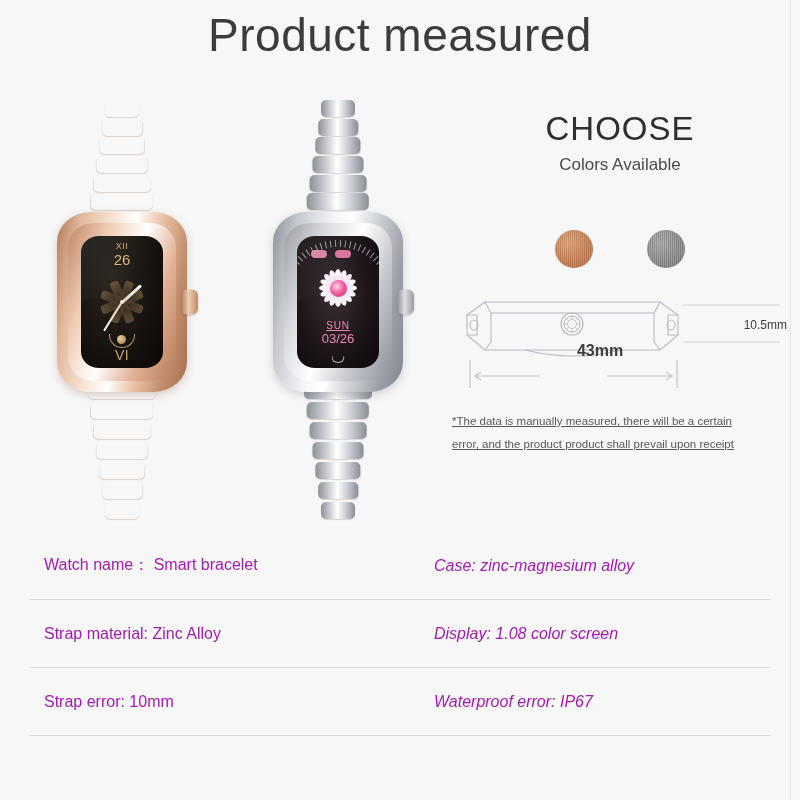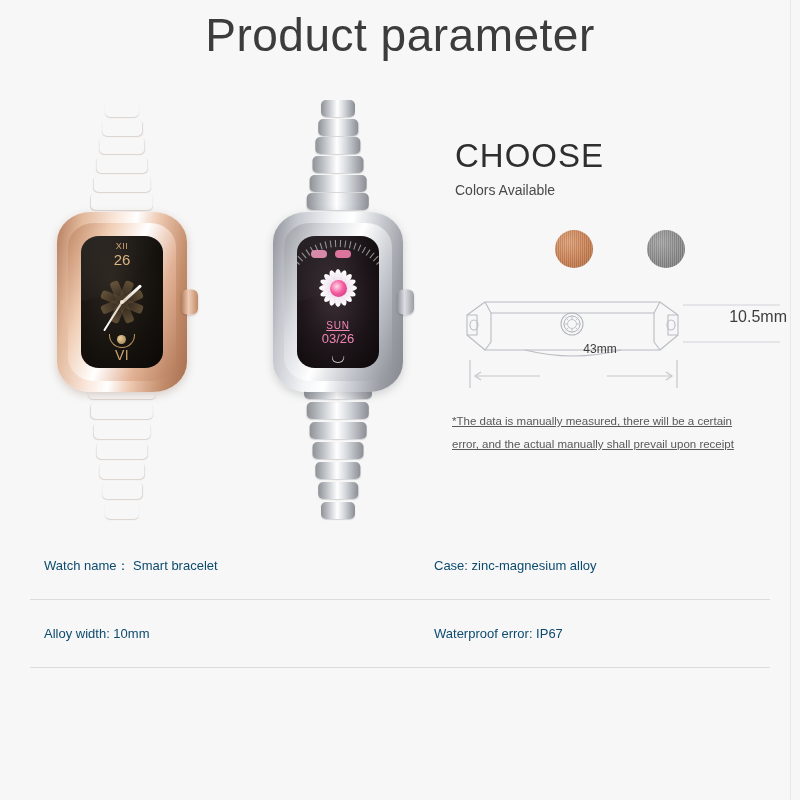--- a/index.html
+++ b/index.html
@@ -97,55 +97,55 @@
   .flower{position:absolute;left:50%;top:52px;transform:translate(-50%,-50%);width:48px;height:48px;}
   .fpetal{position:absolute;left:50%;top:50%;width:7px;height:19px;border-radius:50% 50% 45% 45%;
     background:linear-gradient(180deg,#ffffff,#e7d2e6);transform-origin:50% 100%;box-shadow:0 0 1px rgba(0,0,0,.15);}
   .fcore{position:absolute;left:50%;top:50%;width:17px;height:17px;margin:-8.5px 0 0 -8.5px;border-radius:50%;
     background:radial-gradient(circle at 40% 38%,#ffd9ea 0%,#f45ea0 45%,#c62a77 100%);}
   .s-sun{position:absolute;left:0;right:0;top:84px;text-align:center;color:#f285b4;font-size:10px;letter-spacing:.8px;text-decoration:underline;}
   .s-date{position:absolute;left:0;right:0;top:95px;text-align:center;color:#f285b4;font-size:13px;}
   .s-bot{position:absolute;left:50%;bottom:5px;transform:translateX(-50%);width:11px;height:6px;border-radius:0 0 6px 6px;border:1px solid rgba(255,255,255,.7);border-top:none;}
 
   
-  .choose{position:absolute;left:455px;top:135px;width:330px;text-align:left;}
+  .choose{position:absolute;left:455px;top:108px;width:330px;text-align:center;}
   .choose-title{font-size:33px;color:#2f2f2f;letter-spacing:1px;line-height:1.25;}
-  .choose-sub{font-size:14px;color:#4a4a4a;margin-top:6px;}
+  .choose-sub{font-size:17px;color:#4a4a4a;margin-top:6px;}
   .swatches{position:absolute;left:455px;top:230px;width:330px;display:flex;justify-content:center;gap:54px;}
   .swatch{width:38px;height:38px;border-radius:50%;}
   .swatch.copper{background:
       repeating-linear-gradient(90deg,rgba(255,255,255,.13) 0 1px,rgba(0,0,0,.07) 1px 2px),
       radial-gradient(circle at 36% 32%,#dda077 0%,#c87f52 55%,#b06c42 100%);}
   .swatch.graysw{background:
       repeating-linear-gradient(90deg,rgba(255,255,255,.15) 0 1px,rgba(0,0,0,.08) 1px 2px),
       radial-gradient(circle at 36% 32%,#a5a5a5 0%,#8a8a8a 55%,#767676 100%);}
 
   
   .dim{position:absolute;left:455px;top:280px;width:335px;height:115px;}
   .dim svg{display:block;}
-  .dim-h{position:absolute;right:3px;top:28px;font-size:16px;color:#3d3d3d;}
-  .dim-w{position:absolute;left:60px;top:62px;width:170px;text-align:center;font-size:12px;color:#3d3d3d;}
+  .dim-h{position:absolute;right:3px;top:38px;font-size:12px;color:#3d3d3d;}
+  .dim-w{position:absolute;left:60px;top:62px;width:170px;text-align:center;font-size:16px;color:#3d3d3d;font-weight:bold;}
 
   .note{position:absolute;left:452px;top:410px;width:330px;font-size:11.5px;line-height:2.0;color:#59595b;text-decoration:underline;}
 
   
   .specs{position:absolute;left:30px;top:532px;width:740px;}
   .spec-row{display:flex;height:67px;align-items:center;border-bottom:1px solid #dcdcdc;}
   .spec-row:first-child{border-top:none;}
-  .spec-cell{font-size:13px;color:#0c4a6e;}
+  .spec-cell{font-size:16px;color:#a21caf;}
   .spec-cell.left{width:390px;padding-left:14px;box-sizing:border-box;}
-  .spec-cell.right{flex:1;padding-left:14px;box-sizing:border-box;}
+  .spec-cell.right{flex:1;padding-left:14px;box-sizing:border-box;font-style:italic;}
 </style>
 </head>
 <body>
 
 <div class="page">
   <div class="edge-line"></div>
 
-  <div class="title">Product parameter</div>
+  <div class="title">Product measured</div>
 
   <div class="watches">
 
     <div class="watch gold">
       <div class="band top" id="gb-top">
           <div class="link" style="width: 34px; top: 0px;"></div>
           <div class="link" style="width: 39.6667px; top: 19px;"></div>
           <div class="link" style="width: 45.3333px; top: 37px;"></div>
           <div class="link" style="width: 51px; top: 56px;"></div>
           <div class="link" style="width: 56.6667px; top: 75px;"></div>
@@ -312,26 +312,30 @@
         <polyline points="26,92 20,96 26,100" fill="none"></polyline>
         <polyline points="211,92 217,96 211,100" fill="none"></polyline>
       </g>
     </svg>
     <div class="dim-h">10.5mm</div>
     <div class="dim-w">43mm</div>
   </div>
 
   <div class="note">
     <div>*The data is manually measured, there will be a certain</div>
-    <div>error, and the actual manually shall prevail upon receipt</div>
+    <div>error, and the product product shall prevail upon receipt</div>
   </div>
 
   <div class="specs">
     <div class="spec-row">
       <div class="spec-cell left">Watch name：  Smart bracelet</div>
       <div class="spec-cell right">Case: zinc-magnesium alloy</div>
     </div>
     <div class="spec-row">
-      <div class="spec-cell left">Alloy width: 10mm</div>
+      <div class="spec-cell left">Strap material: Zinc Alloy</div>
+      <div class="spec-cell right">Display: 1.08 color screen</div>
+    </div>
+    <div class="spec-row">
+      <div class="spec-cell left">Strap error: 10mm</div>
       <div class="spec-cell right">Waterproof error: IP67</div>
     </div>
   </div>
 </div>
 
 </body></html>

